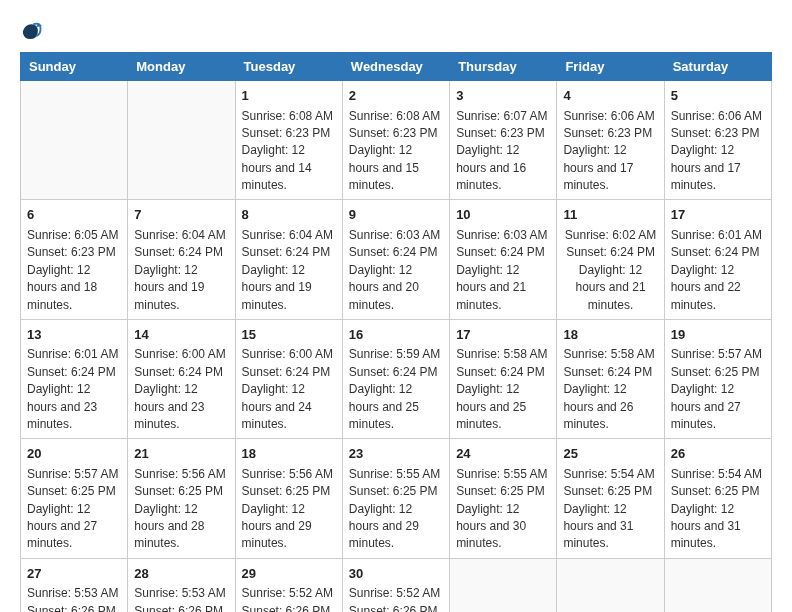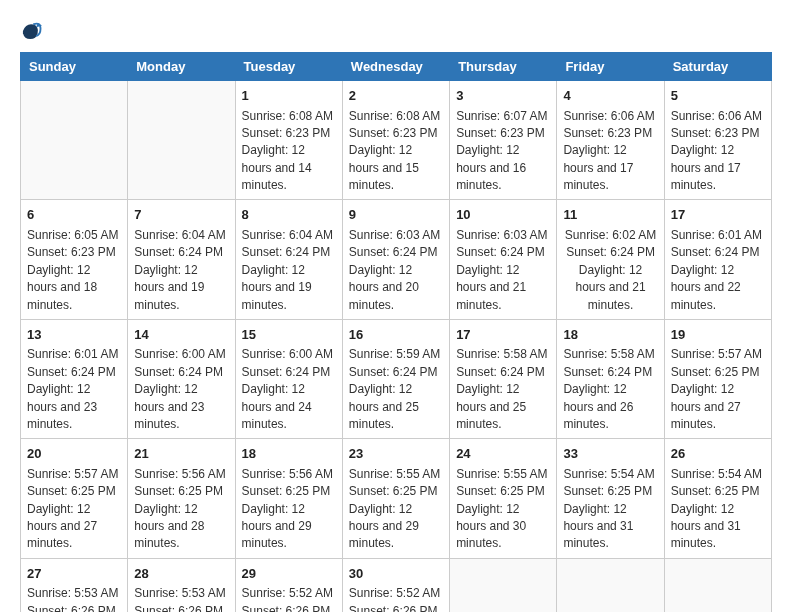--- a/index.html
+++ b/index.html
@@ -267,21 +267,21 @@
 Sunset: 6:25 PM
 Daylight: 12 hours and 29 minutes.</div>
         </td>
         <td>
           <span class="day-number">24</span>
           <div class="day-info" style="white-space: pre-line;">Sunrise: 5:55 AM
 Sunset: 6:25 PM
 Daylight: 12 hours and 30 minutes.</div>
         </td>
         <td>
-          <span class="day-number">33</span>
+          <span class="day-number">25</span>
           <div class="day-info" style="white-space: pre-line;">Sunrise: 5:54 AM
 Sunset: 6:25 PM
 Daylight: 12 hours and 31 minutes.</div>
         </td>
         <td>
           <span class="day-number">26</span>
           <div class="day-info" style="white-space: pre-line;">Sunrise: 5:54 AM
 Sunset: 6:25 PM
 Daylight: 12 hours and 31 minutes.</div>
         </td>

